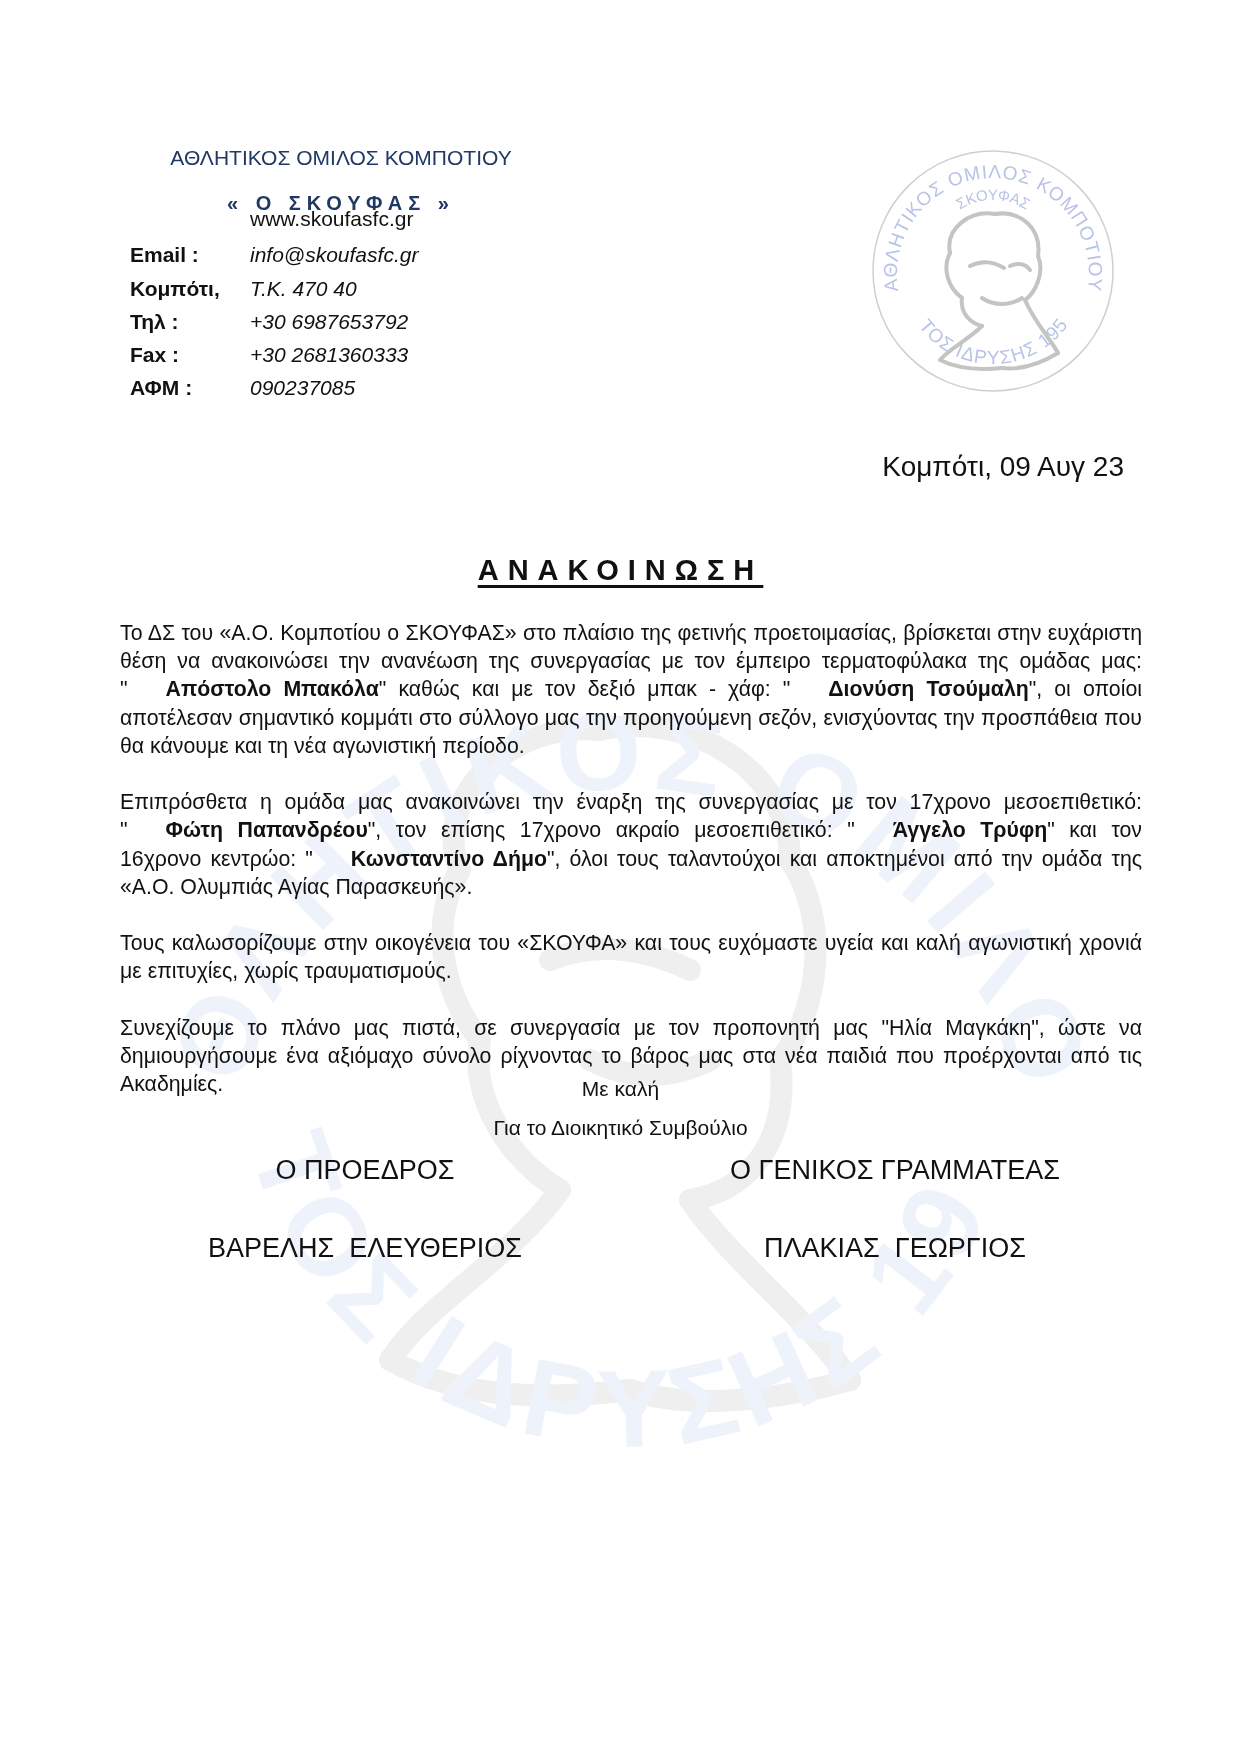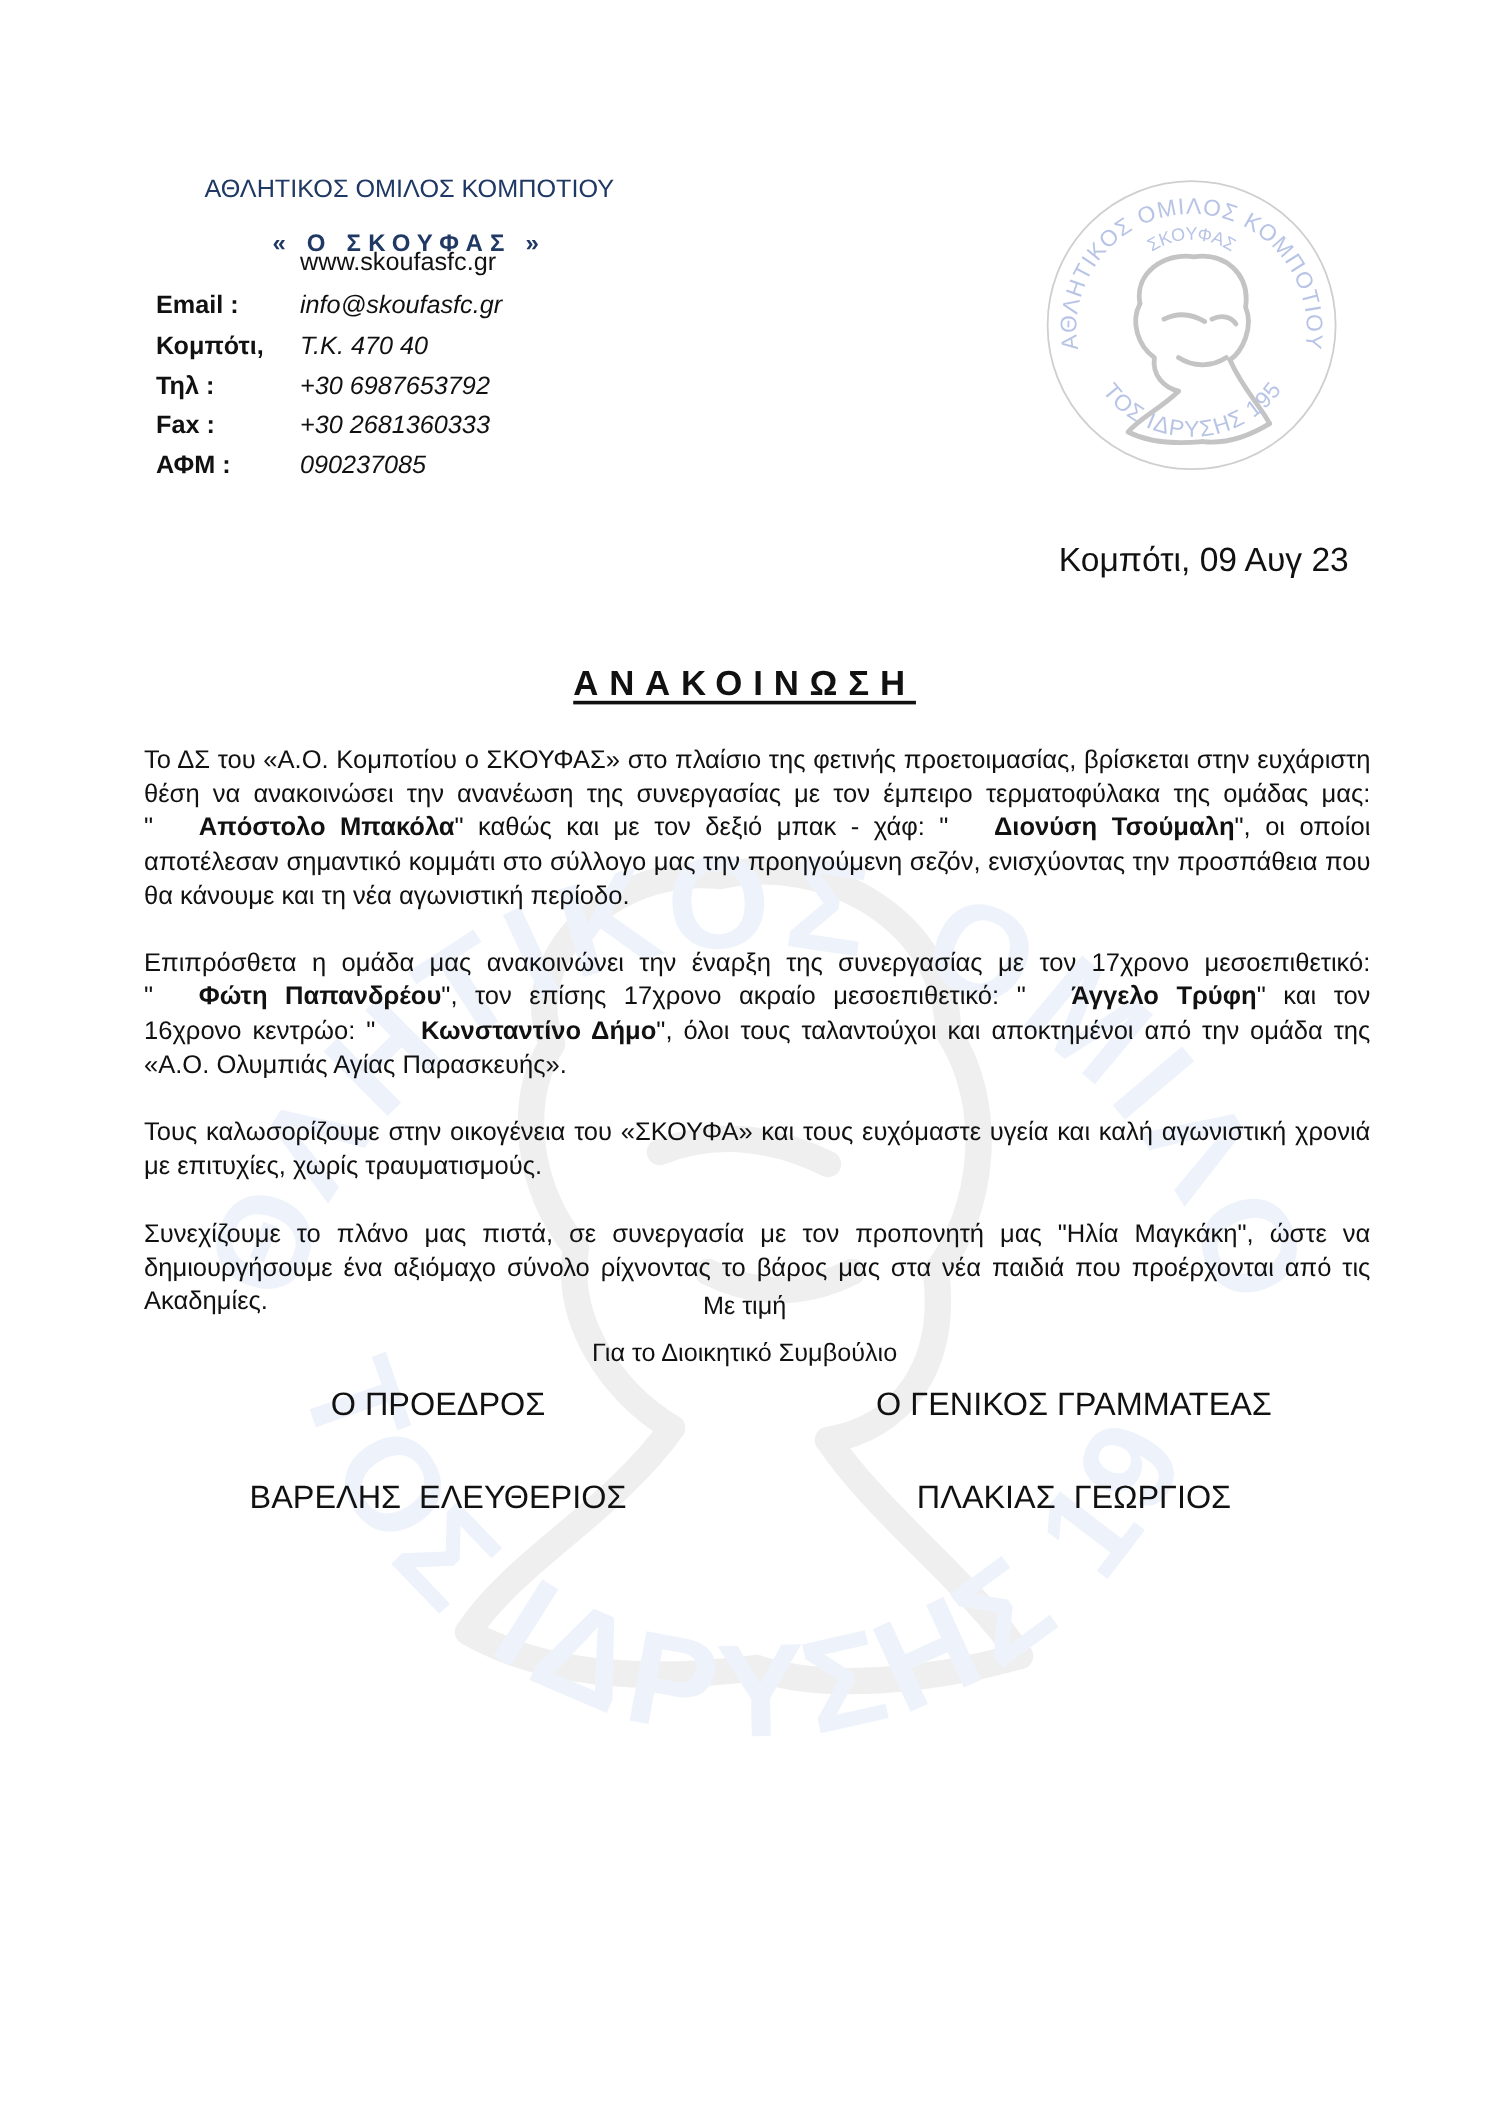--- a/index.html
+++ b/index.html
@@ -119,20 +119,20 @@
 
   <div class="doc-title"><span>ΑΝΑΚΟΙΝΩΣΗ</span></div>
 
   <div class="body-text">
     <p><span>Το ΔΣ του «Α.Ο. Κομποτίου ο ΣΚΟΥΦΑΣ» στο πλαίσιο της φετινής προετοιμασίας, βρίσκεται στην ευχάριστη θέση να ανακοινώσει την ανανέωση της συνεργασίας με τον έμπειρο τερματοφύλακα της ομάδας μας: "</span><b>Απόστολο Μπακόλα</b><span>" καθώς και με τον δεξιό μπακ - χάφ: "</span><b>Διονύση Τσούμαλη</b><span>", οι οποίοι αποτέλεσαν σημαντικό κομμάτι στο σύλλογο μας την προηγούμενη σεζόν, ενισχύοντας την προσπάθεια που θα κάνουμε και τη νέα αγωνιστική περίοδο.</span></p>
     <p><span>Επιπρόσθετα η ομάδα μας ανακοινώνει την έναρξη της συνεργασίας με τον 17χρονο μεσοεπιθετικό: "</span><b>Φώτη Παπανδρέου</b><span>", τον επίσης 17χρονο ακραίο μεσοεπιθετικό: "</span><b>Άγγελο Τρύφη</b><span>" και τον 16χρονο κεντρώο: "</span><b>Κωνσταντίνο Δήμο</b><span>", όλοι τους ταλαντούχοι και αποκτημένοι από την ομάδα της «Α.Ο. Ολυμπιάς Αγίας Παρασκευής».</span></p>
     <p>Τους καλωσορίζουμε στην οικογένεια του «ΣΚΟΥΦΑ» και τους ευχόμαστε υγεία και καλή αγωνιστική χρονιά με επιτυχίες, χωρίς τραυματισμούς.</p>
     <p>Συνεχίζουμε το πλάνο μας πιστά, σε συνεργασία με τον προπονητή μας "Ηλία Μαγκάκη", ώστε να δημιουργήσουμε ένα αξιόμαχο σύνολο ρίχνοντας το βάρος μας στα νέα παιδιά που προέρχονται από τις Ακαδημίες.</p>
   </div>
 
-  <div class="closing" style="top:1077px">Με τιμή</div>
+  <div class="closing" style="top:1077px">Με καλή</div>
   <div class="closing" style="top:1116px">Για το Διοικητικό Συμβούλιο</div>
   <div class="sig" style="left:200px; width:330px; top:1155px">Ο ΠΡΟΕΔΡΟΣ</div>
   <div class="sig" style="left:700px; width:390px; top:1155px">Ο ΓΕΝΙΚΟΣ ΓΡΑΜΜΑΤΕΑΣ</div>
   <div class="sig" style="left:200px; width:330px; top:1233px; white-space:pre">ΒΑΡΕΛΗΣ  ΕΛΕΥΘΕΡΙΟΣ</div>
   <div class="sig" style="left:700px; width:390px; top:1233px; white-space:pre">ΠΛΑΚΙΑΣ  ΓΕΩΡΓΙΟΣ</div>
 
 </div>
 
 </body></html>

